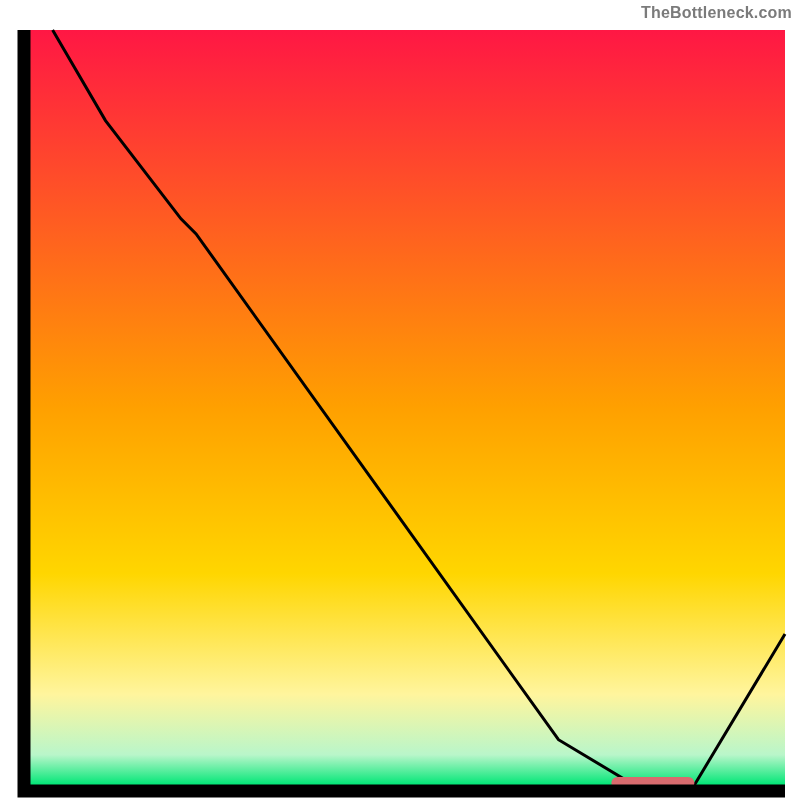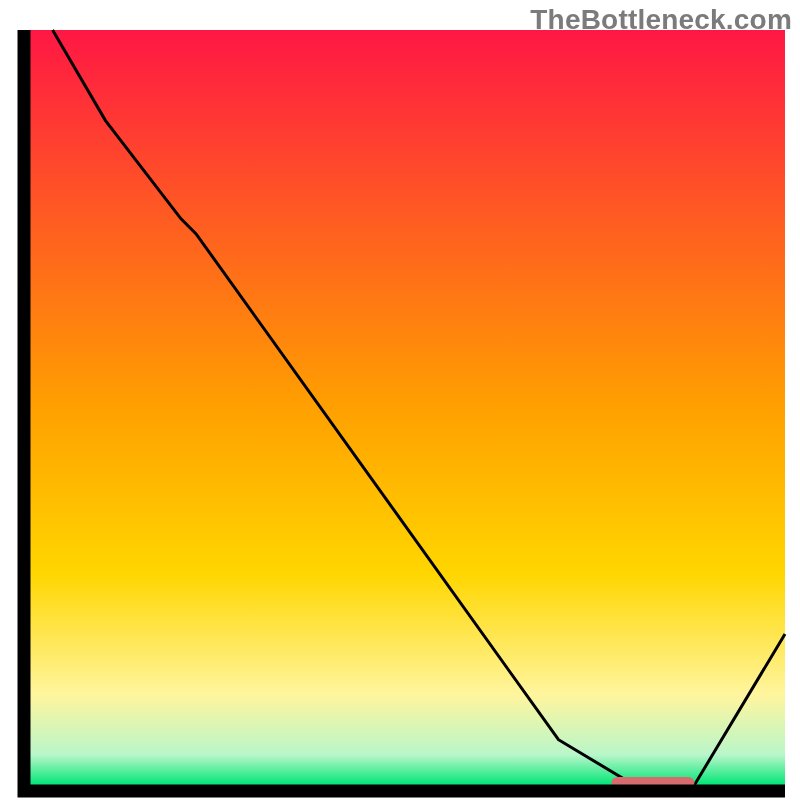--- a/index.html
+++ b/index.html
@@ -13,21 +13,21 @@
   }
   .wrap {
     position: relative;
     width: 800px;
     height: 800px;
   }
   .attribution {
     position: absolute;
     top: 4px;
     right: 8px;
-    font-size: 28px;
+    font-size: 16px;
     font-weight: bold;
     color: #7b7b7b;
     letter-spacing: 0.2px;
     user-select: none;
   }
   svg.chart {
     position: absolute;
     left: 0;
     top: 0;
     width: 800px;

